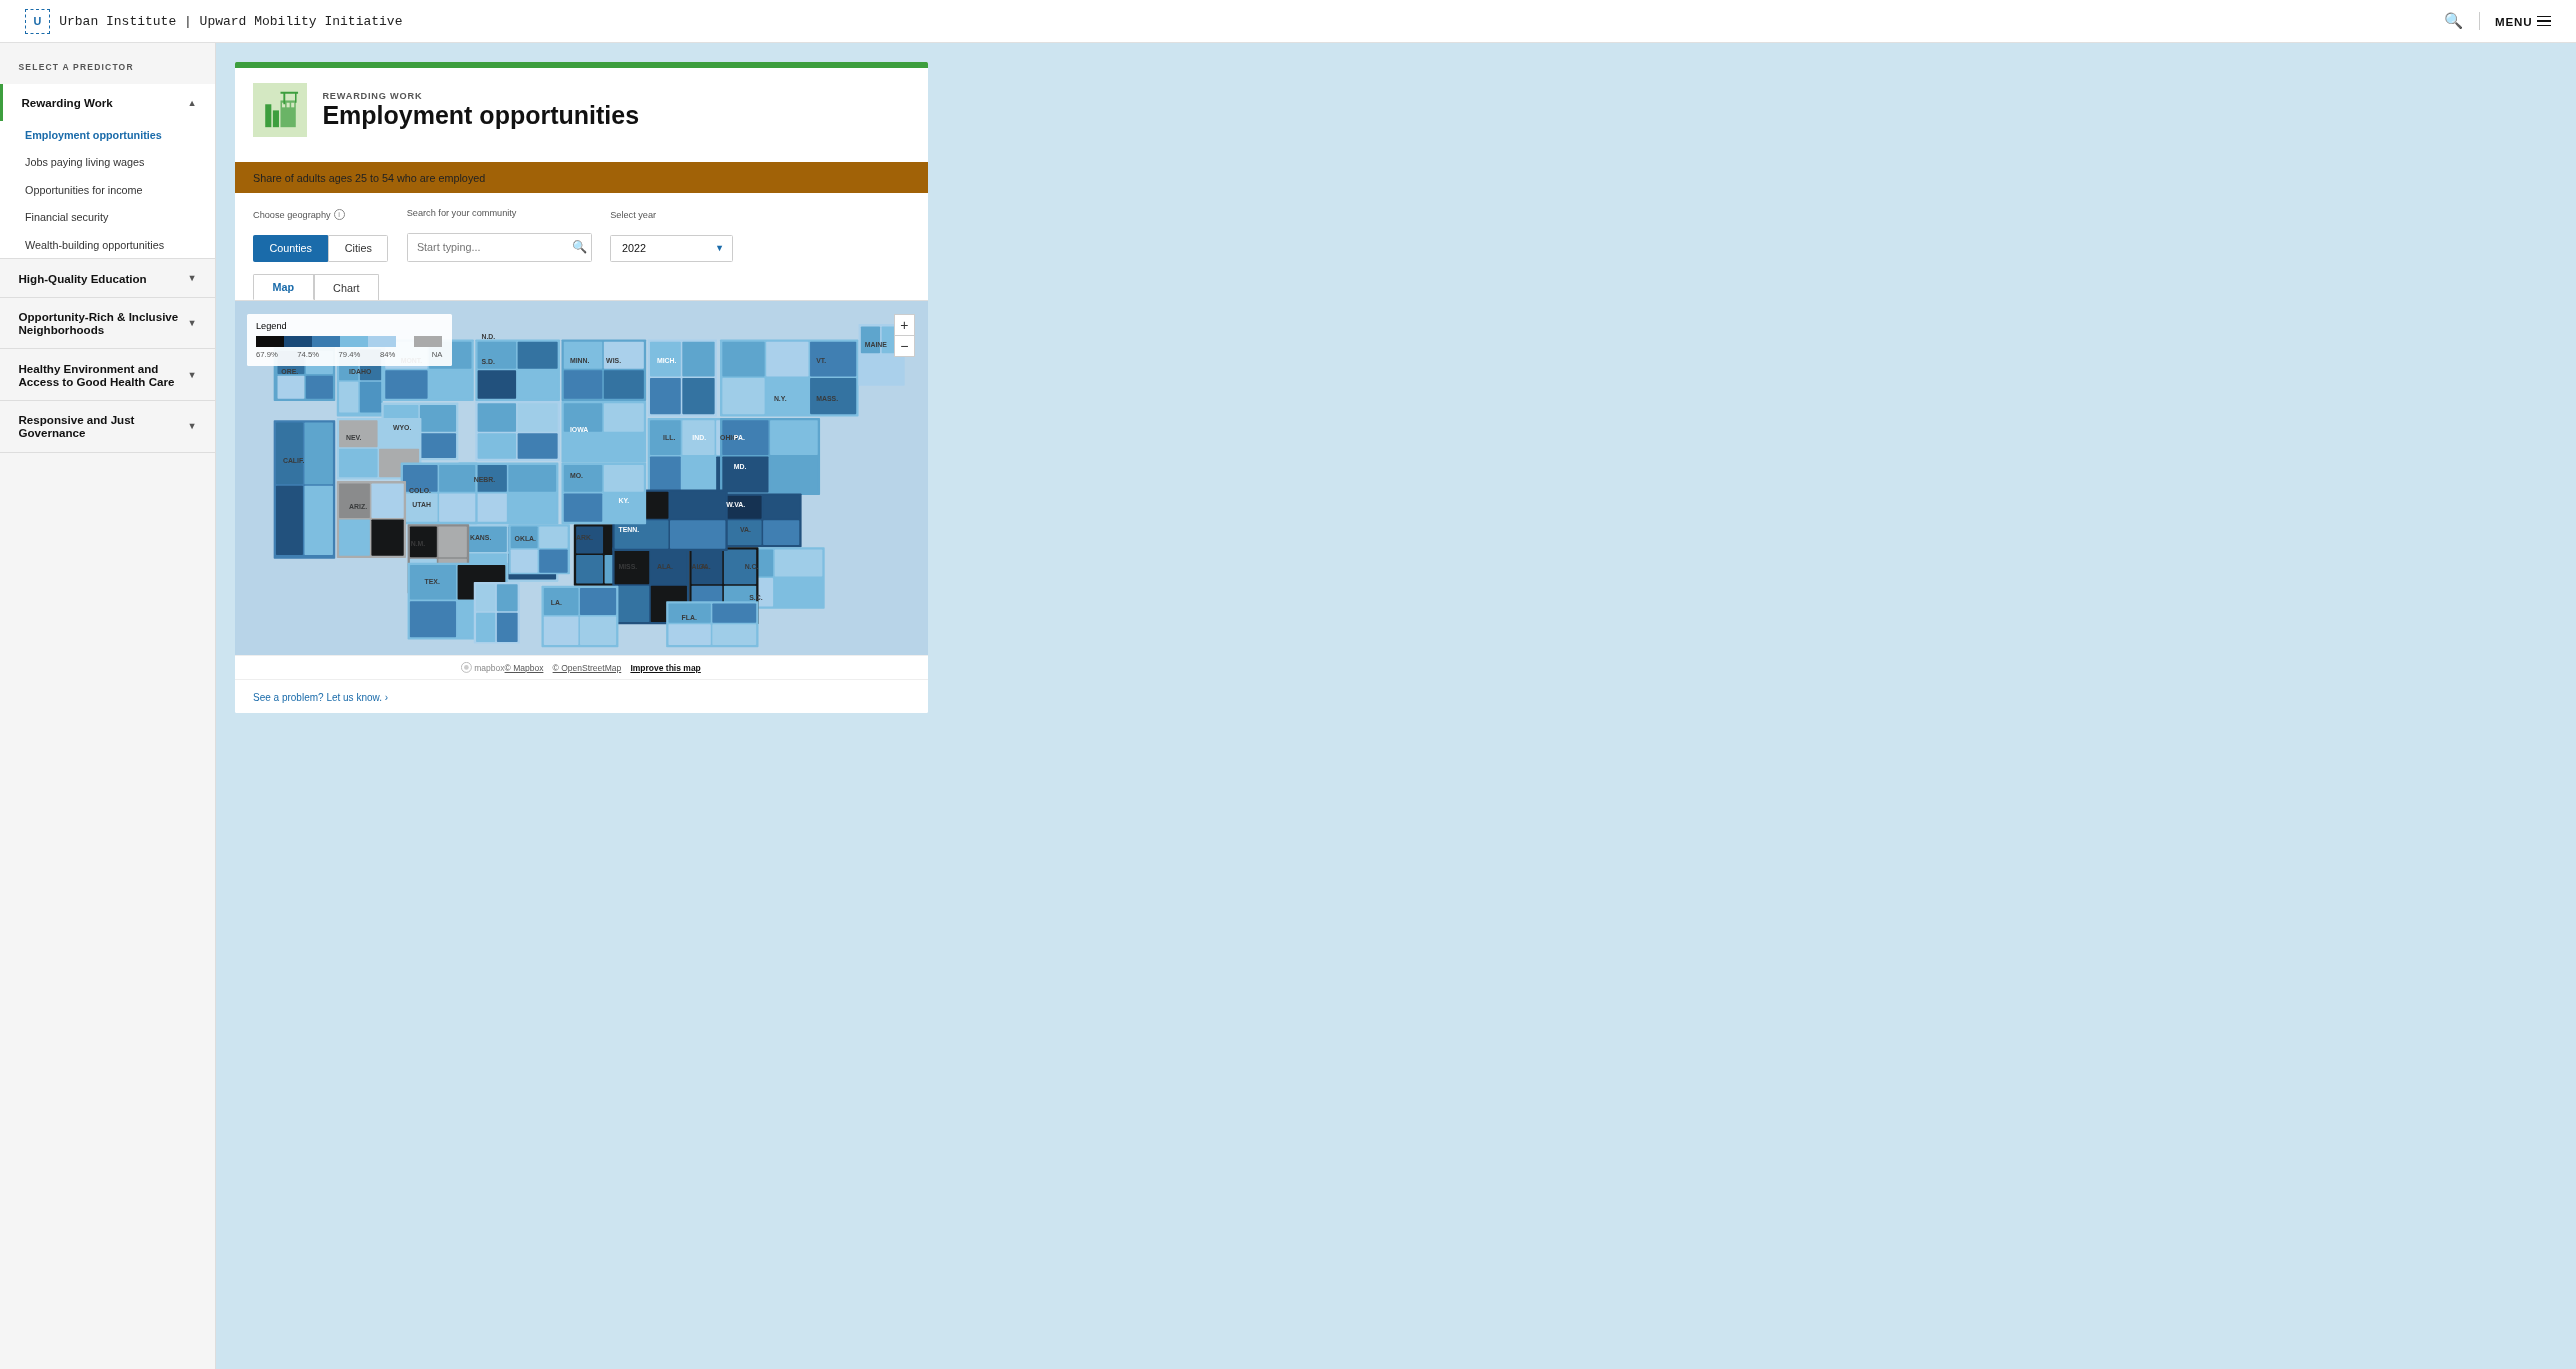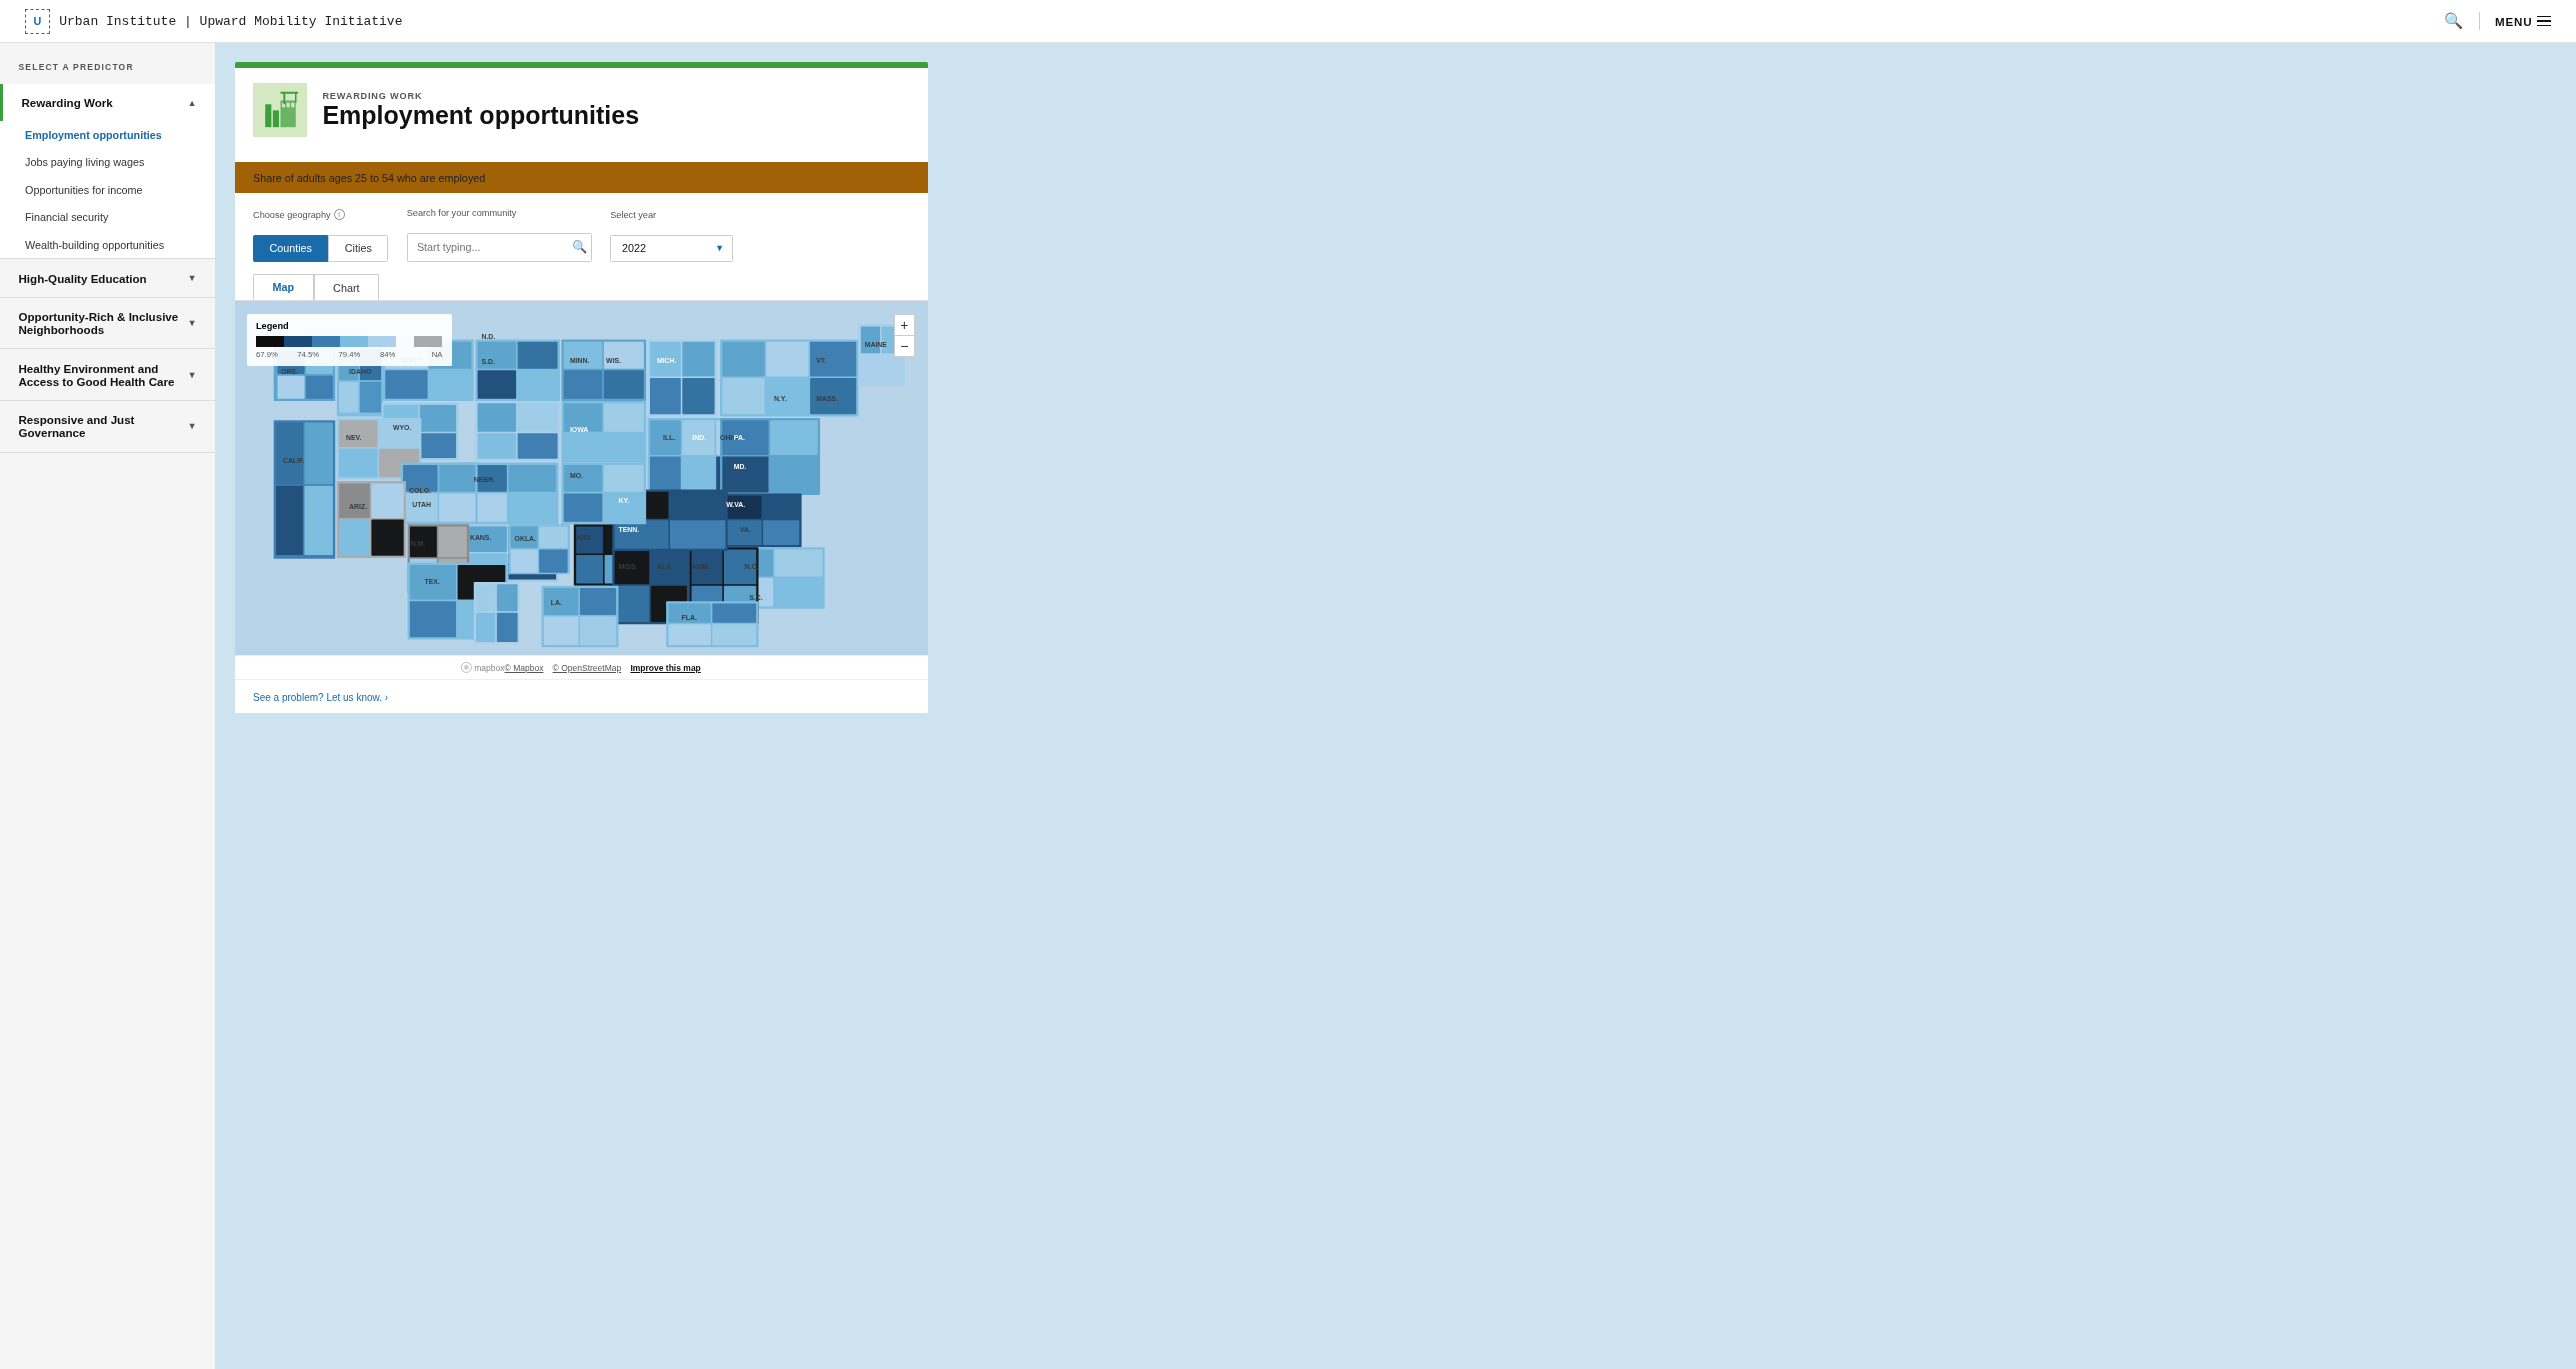--- a/index.html
+++ b/index.html
@@ -130,21 +130,21 @@
 
     
     .map-container { position: relative; height: 354px; background: #b8d4e8; margin: 0; overflow: hidden; }
 
     
     .map-legend {
       position: absolute; top: 12.3px; left: 12.3px;
       background: rgba(255,255,255,0.92); padding: 7.7px 9.2px;
       border-radius: 1.5px; font-size: 8.5px;
     }
-    .legend-title { font-size: 9.2px; font-weight: 700; margin-bottom: 4.6px; }
+    .legend-title { font-size: 9.2px; font-weight: 400; margin-bottom: 4.6px; }
     .legend-bar { display: flex; align-items: center; gap: 0; height: 10.8px; margin-bottom: 3.1px; }
     .legend-seg { height: 10.8px; }
     .legend-labels { display: flex; justify-content: space-between; font-size: 7.7px; color: #555; }
 
     
     .map-zoom {
       position: absolute; top: 12.3px; right: 12.3px;
       display: flex; flex-direction: column;
     }
     .zoom-btn {

